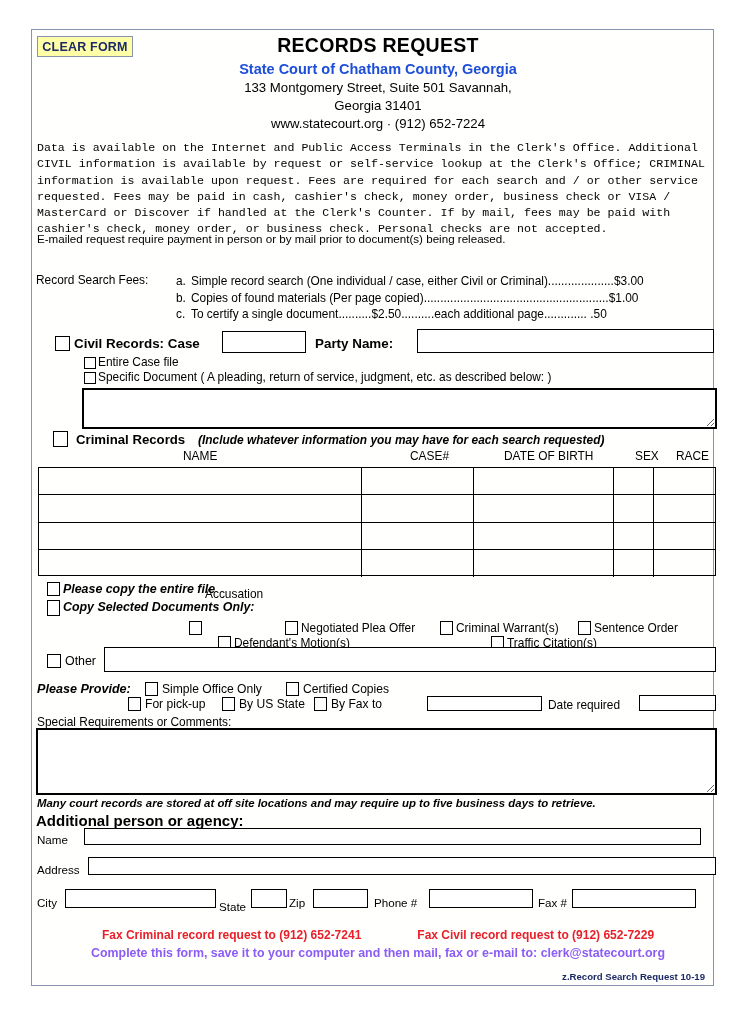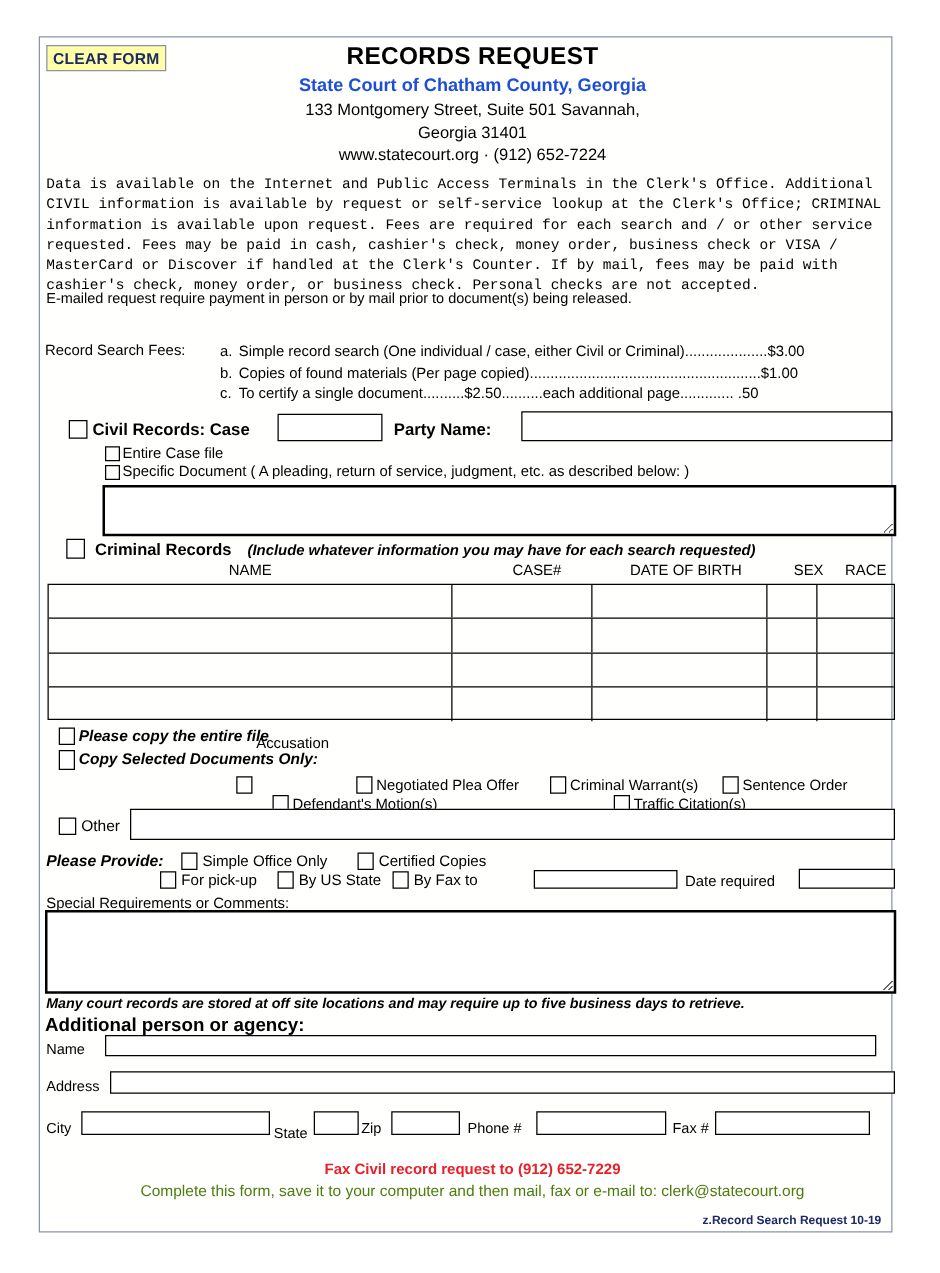--- a/index.html
+++ b/index.html
@@ -146,21 +146,21 @@
   #lbl-fax2 { left: 506px; top: 866px; font-size: 11.6px; }
   #fld-fax2 { left: 540px; top: 859px; width: 124px; height: 19px; }
 
   
   #footer { position: absolute; left: 0; top: 898px; width: 692px; text-align: center; }
   #fax-line {
     font-size: 12px; font-weight: bold; color: #e8202a;
     display: flex; justify-content: center; gap: 56px;
   }
   #complete-line {
-    font-size: 12.4px; font-weight: normal; color: #4d7c0f; margin-top: 4px;
+    font-size: 12.4px; font-weight: bold; color: #8b5cf6; margin-top: 4px;
   }
   #version {
     position: absolute; right: 8px; top: 941px;
     font-size: 9.6px; font-weight: bold; color: #1c2a66;
   }
 </style>
 </head>
 <body>
 
 <div id="page">
@@ -301,20 +301,21 @@
       <input class="fld" id="fld-state" value="" style="">
       <span class="txt" id="lbl-zip">Zip</span>
       <input class="fld" id="fld-zip" value="" style="">
       <span class="txt" id="lbl-phone">Phone #</span>
       <input class="fld" id="fld-phone" value="" style="">
       <span class="txt" id="lbl-fax2">Fax #</span>
       <input class="fld" id="fld-fax2" value="" style="">
 
       <div id="footer">
         <div id="fax-line">
+          <span>Fax Criminal record request to (912) 652-7241</span>
           <span>Fax Civil record request to (912) 652-7229</span>
         </div>
         <div id="complete-line">Complete this form, save it to your computer and then mail, fax or e-mail to: clerk@statecourt.org</div>
       </div>
       <div id="version">z.Record Search Request 10-19</div>
 
     </div>
   </div>
 </div>
 

